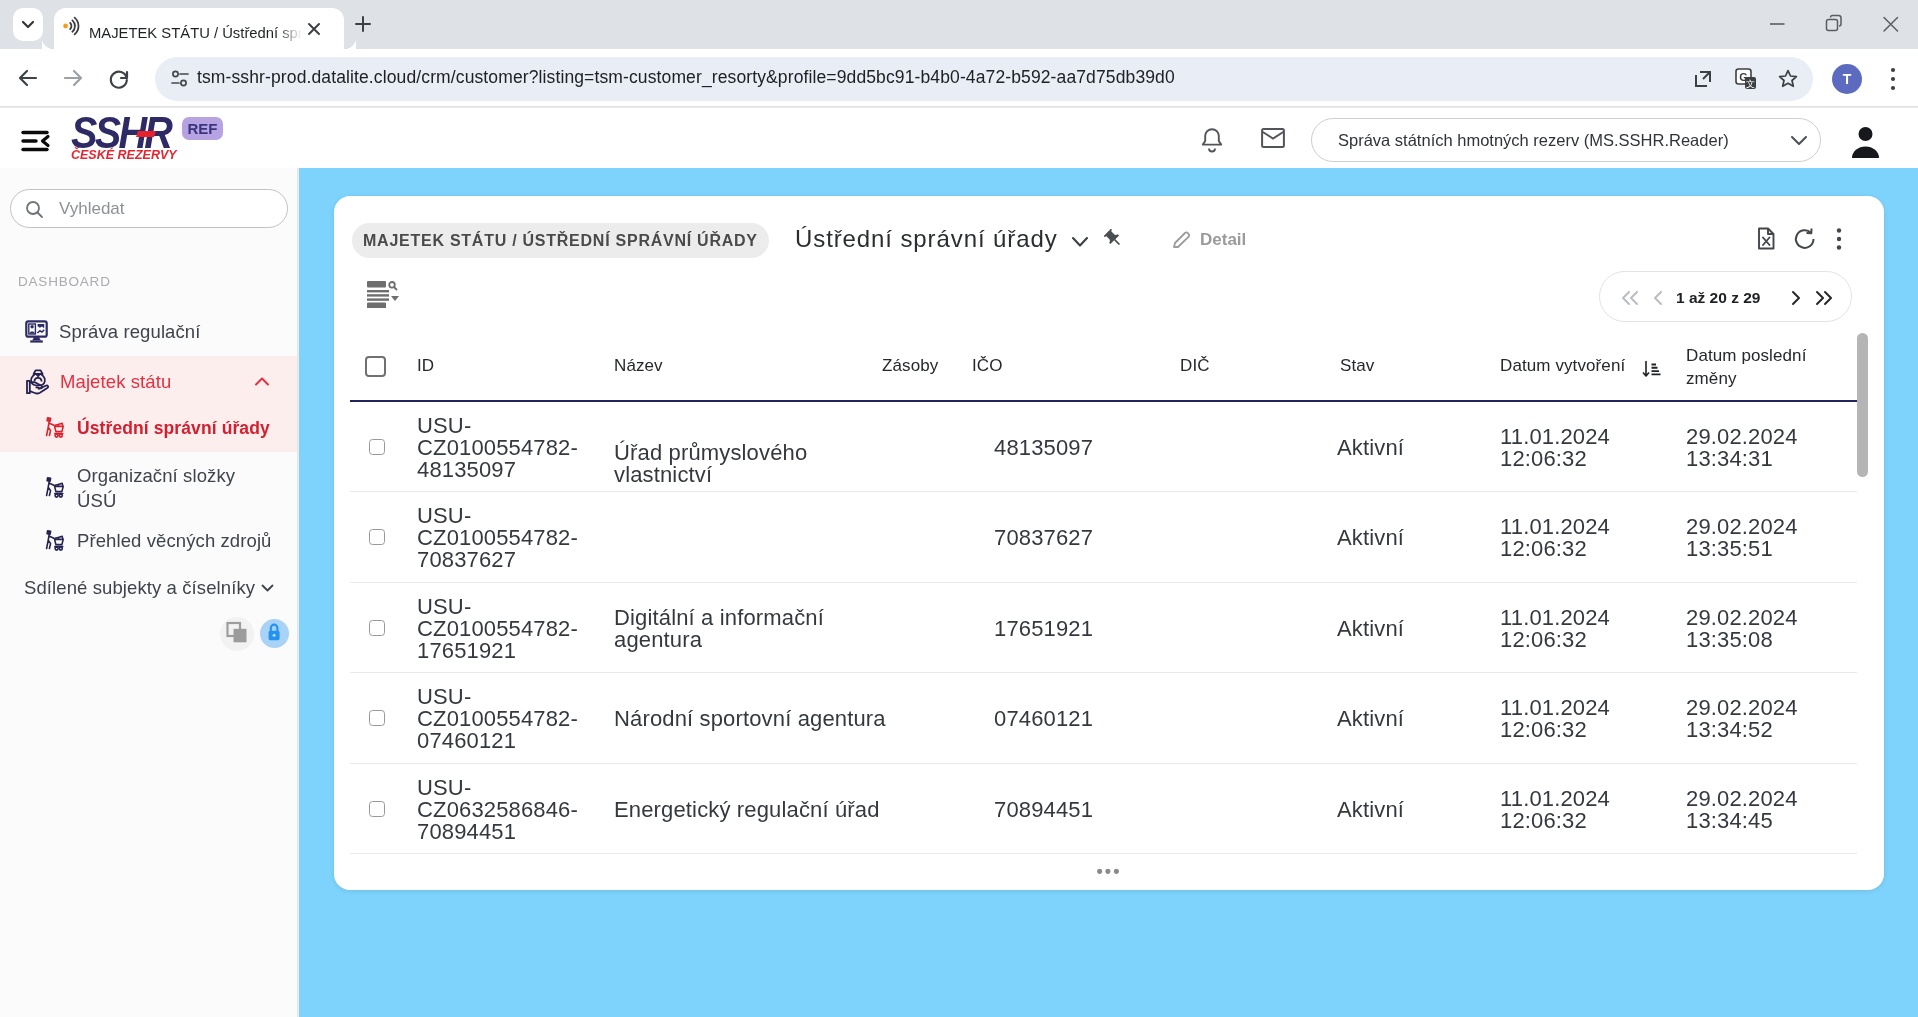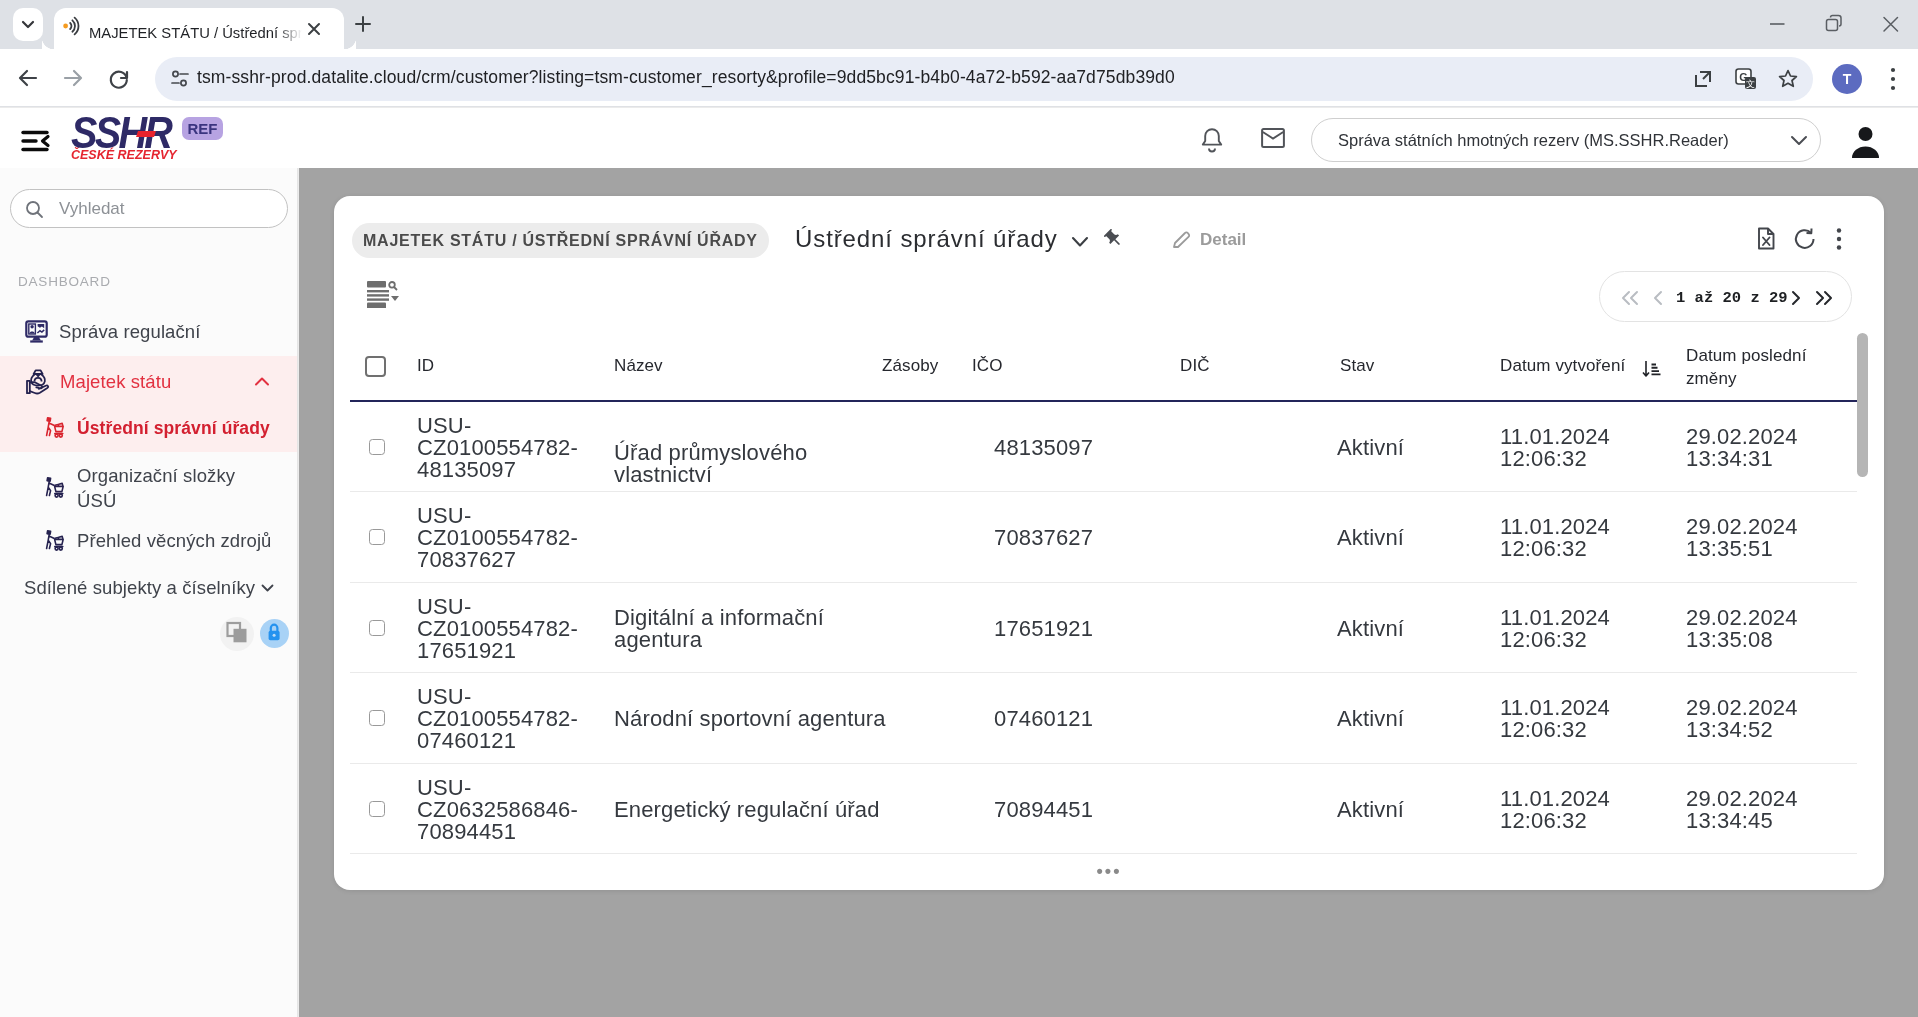--- a/index.html
+++ b/index.html
@@ -45,31 +45,31 @@
   .sblabel { position:absolute; left:18px; top:106px; font-size:13.5px; color:#a9abaf; letter-spacing:0.8px; }
   .pink { position:absolute; left:0; top:188px; width:297px; height:96px; background:#fdeeee; }
   .mi { position:absolute; display:flex; align-items:center; font-size:18.5px; color:#3f434b; letter-spacing:0.1px; }
   .mi svg { flex:0 0 auto; }
   .red1 { color:#e23140; }
   .red2 { color:#d32030; font-weight:bold; font-size:17.5px; }
   #bicons { position:absolute; left:224px; top:452px; width:64px; height:28px; }
   #lockcircle { position:absolute; left:36px; top:-1px; width:29px; height:29px; border-radius:50%; background:#a8d2f6; }
 
   
-  #main { position:absolute; left:299px; top:168px; width:1619px; height:849px; background:#a3a3a3; }
+  #main { position:absolute; left:299px; top:168px; width:1619px; height:849px; background:#7dd3fc; }
   #card { position:absolute; left:35px; top:28px; width:1550px; height:694px; background:#fff; border-radius:16px;
           box-shadow:0 1px 5px rgba(0,0,0,.10); }
   #chip { position:absolute; left:18px; top:27px; height:35px; background:#ececec; border-radius:18px; display:flex; align-items:center;
           padding:0 11px; font-size:16px; font-weight:bold; color:#4a4a4a; letter-spacing:0.75px; }
   #cardtitle { position:absolute; left:461px; top:29px; font-size:24px; color:#2b2d31; font-weight:500; letter-spacing:0.9px; }
 
   #srchpill { position:absolute; left:94px; top:76px; width:1150px; height:47px; border:1px solid #e0e0e0; border-radius:24px; background:#fff; }
   #srchpill span { position:absolute; left:60px; top:11px; font-size:18.5px; color:#565b63; }
   #pagpill { position:absolute; left:1265px; top:75px; width:253px; height:51px; border:1px solid #e3e3e3; border-radius:26px; background:#fff; }
-  #pagpill b { position:absolute; left:76px; top:17px; font-size:15.5px; color:#1e2023;font-family:Liberation Mono, monospace; }
+  #pagpill b { position:absolute; left:76px; top:17px; font-size:15.5px; color:#1e2023; }
   #pagpill svg { position:absolute; top:18px; }
 
   
   #tbl { position:absolute; left:16px; top:137px; width:1507px; }
   .hrow { position:absolute; height:69px; left:0; right:0; top:0; border-bottom:2px solid #23255a; }
   .th { position:absolute; font-size:17px; color:#26282e; font-weight:500; letter-spacing:0.1px; }
   .row { position:absolute; left:0; right:0; height:90.4px; border-bottom:1px solid #eaeaea; font-size:22px; color:#35393f; letter-spacing:0.15px; }
   .cell { position:absolute; line-height:22px; }
   .cb { position:absolute; width:21px; height:21px; border:2px solid #707070; border-radius:4px; background:#fff; }
   .cbr { position:absolute; width:16px; height:16px; border:1.6px solid #999; border-radius:3.5px; background:#fff; }

